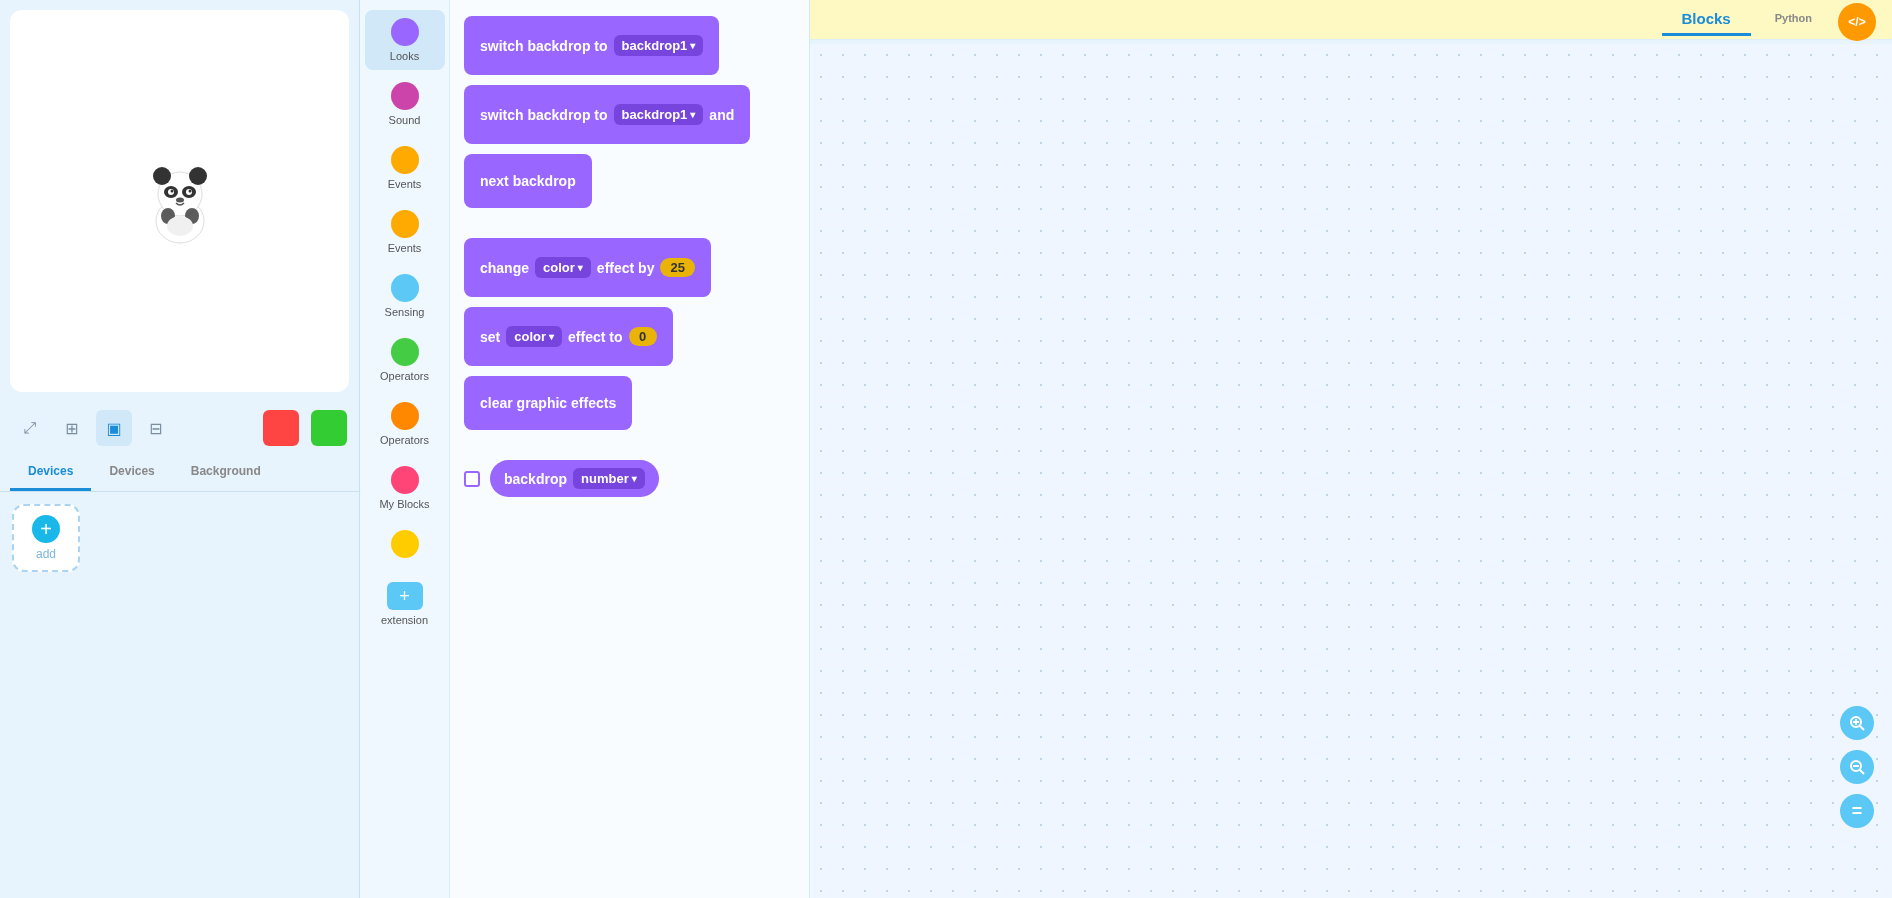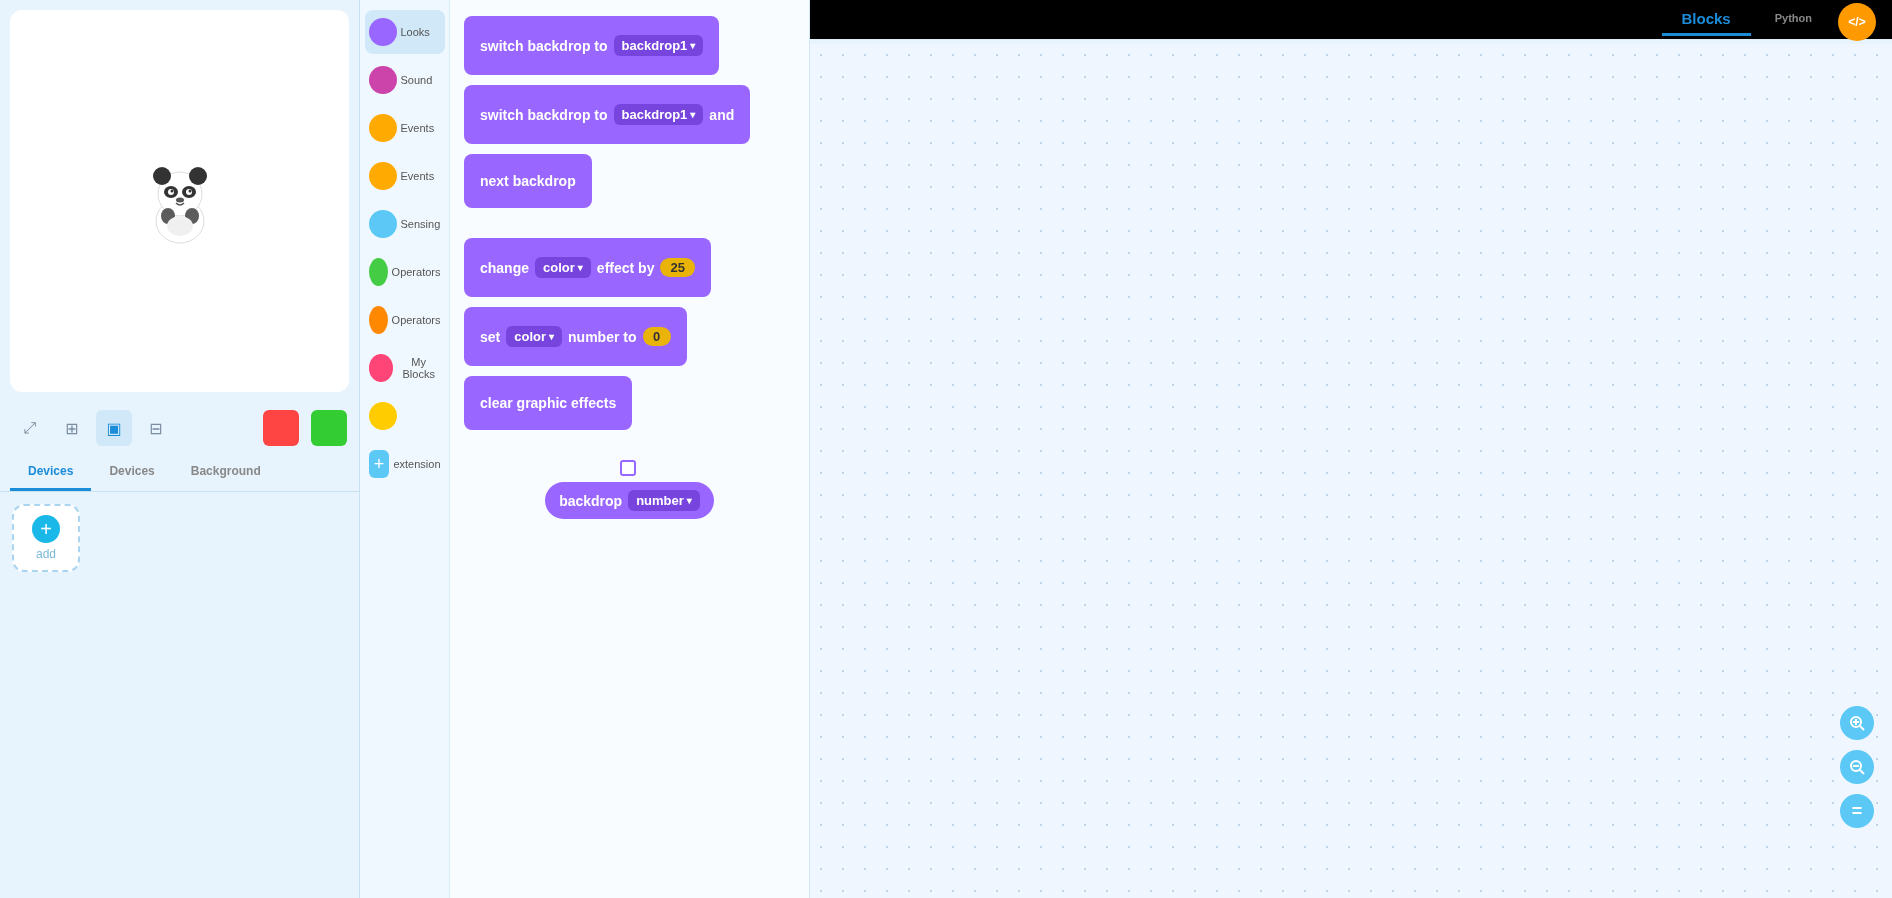--- a/index.html
+++ b/index.html
@@ -117,21 +117,21 @@
       align-items: center;
       padding: 10px 0;
       gap: 4px;
       border-right: 1px solid #d8edf8;
       flex-shrink: 0;
       overflow-y: auto;
     }
 
     .cat-item {
       display: flex;
-      flex-direction: row;
+      flex-direction: column;
       align-items: center;
       gap: 4px;
       padding: 8px 4px;
       cursor: pointer;
       width: 80px;
       border-radius: 8px;
     }
     .cat-item.active { background: #d0e8f8; }
 
     .cat-dot {
@@ -351,43 +351,43 @@
   <div class="block block-purple">
     <span>change</span>
     <span class="block-dropdown">color <span class="chevron-down">▾</span></span>
     <span>effect by</span>
     <span class="block-input">25</span>
   </div>
 
   <div class="block block-purple">
     <span>set</span>
     <span class="block-dropdown">color <span class="chevron-down">▾</span></span>
-    <span>number to</span>
+    <span>effect to</span>
     <span class="block-input">0</span>
   </div>
 
   <div class="block block-purple">
     <span>clear graphic effects</span>
   </div>
 
   <div class="blocks-gap"></div>
 
-  <div style="display:inline-flex;align-items:center;gap:6px;flex-direction:column;">
+  <div style="display:inline-flex;align-items:center;gap:6px;">
     <div class="block-checkbox"></div>
     <div class="block" style="background:#9966ff;border-radius:20px;padding:8px 14px;">
       <span>backdrop</span>
       <span class="block-dropdown">number <span class="chevron-down">▾</span></span>
     </div>
   </div>
 
 </div>
 
 <div class="main-area">
 
-  <div style="position:absolute;top:0;right:0;left:0;height:40px;background:#000000;border-bottom:1px solid #e0eef8;display:flex;align-items:center;justify-content:flex-end;padding:0 60px;z-index:10;">
+  <div style="position:absolute;top:0;right:0;left:0;height:40px;background:#fef9c3;border-bottom:1px solid #e0eef8;display:flex;align-items:center;justify-content:flex-end;padding:0 60px;z-index:10;">
     <button style="padding:6px 20px;border:none;background:transparent;font-size:15px;font-weight:700;cursor:pointer;color:#1a8cd8;border-bottom:3px solid #1a8cd8;margin-right:4px;">Blocks</button>
     <button style="padding:6px 20px;border:none;background:transparent;font-size:11px;font-weight:600;cursor:pointer;color:#888;border-bottom:3px solid transparent;">Python</button>
   </div>
 
   <div style="position:absolute;right:16px;top:0;height:44px;display:flex;align-items:center;z-index:11;">
     <div style="width:38px;height:38px;background:#ff9900;border-radius:50%;display:flex;align-items:center;justify-content:center;color:#fff;font-size:12px;font-weight:bold;cursor:pointer;">&lt;/&gt;</div>
   </div>
 
   <div style="position:absolute;top:44px;left:0;right:0;bottom:0;background:#f0f6ff;background-image:radial-gradient(circle, #c0d4e8 1px, transparent 1px);background-size:22px 22px;">
 

